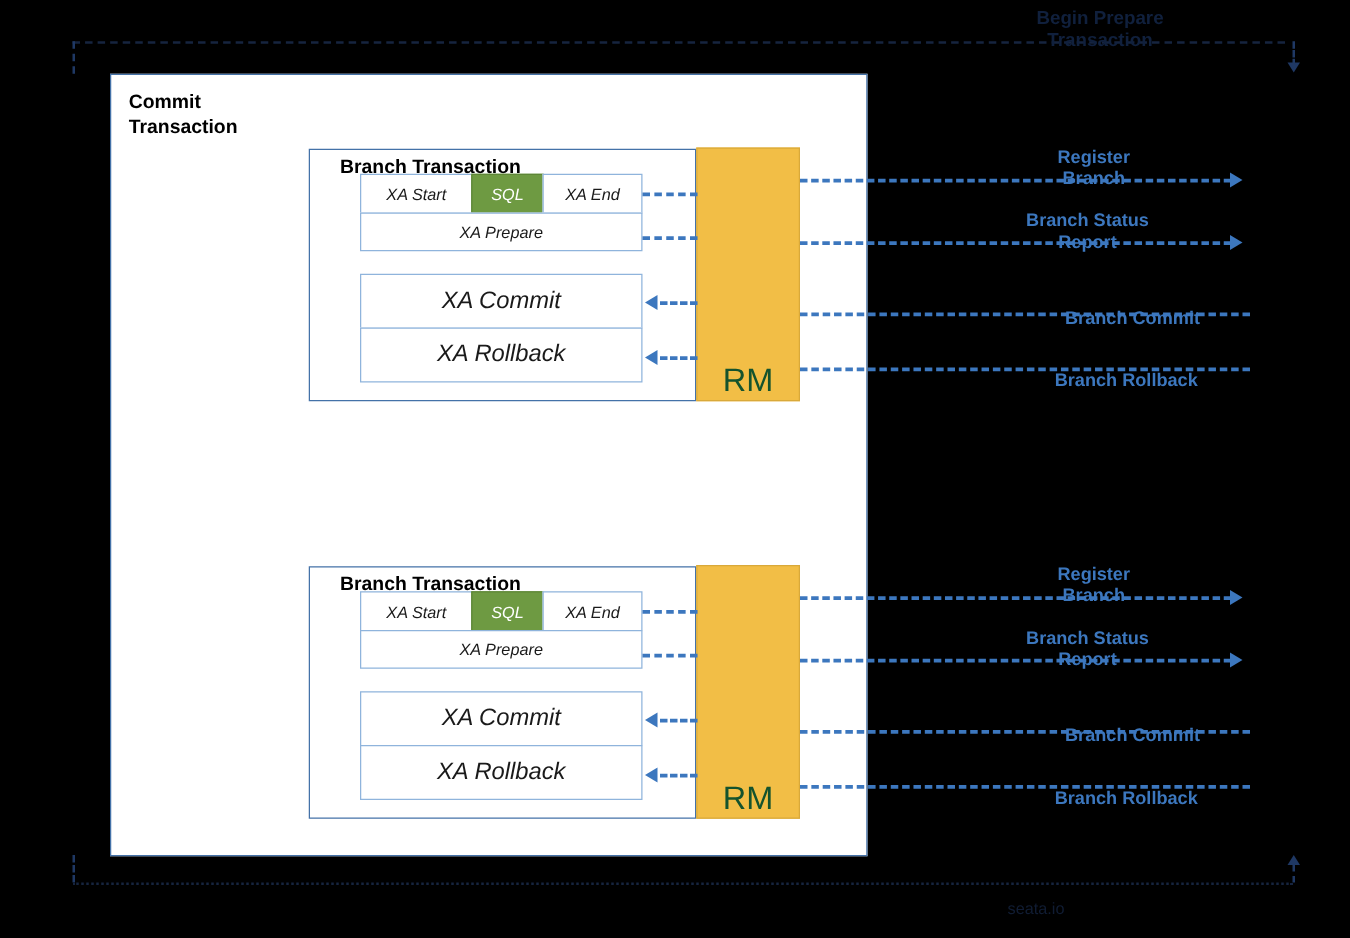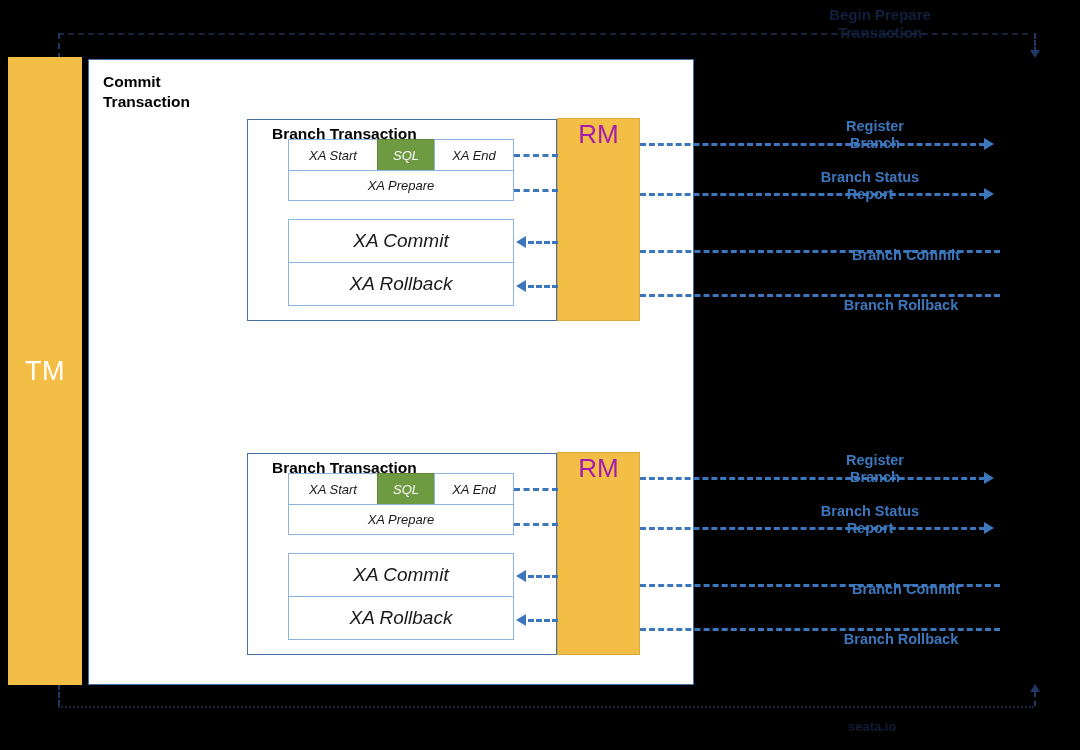--- a/index.html
+++ b/index.html
@@ -82,23 +82,23 @@
   }
   .xa-cell.big {
     font-size: 19px;
   }
 
   
   .rm-box {
     background: #F2BE46;
     border: 1px solid #D9A93A;
     display: flex;
-    align-items: flex-start;
+    align-items: flex-end;
     justify-content: center;
-    color: #a21caf;
+    color: #14532d;
     font-size: 26px;
   }
 
   
   .dash-h {
     height: 0;
     border-top: 3px dashed #3C77BE;
   }
   .dash-v {
     width: 0;
@@ -150,23 +150,22 @@
     font-weight: bold;
     font-size: 15px;
     text-align: center;
     line-height: 1.2;
   }
 
   
   .wm-dark {
     color: #101c33;
     font-size: 13px;
-    font-weight: bold;
+    font-weight: normal;
     white-space: nowrap;
-    margin-left: 42px;
   }
   .wm-red {
     color: #E8262B;
     font-size: 21px;
     font-weight: bold;
     white-space: nowrap;
   }
 </style>
 </head>
 <body>
@@ -183,23 +182,20 @@
   <div class="abs dark-label" style="left:790px; top:6px; width:180px;">
     <div>Begin Prepare</div>
     <div>Transaction</div>
   </div>
 
   <div class="abs dash-h dark" style="left:58px; top:706px; width:976px; border-top-style:dotted;"></div>
   <div class="abs dash-v" style="left:58px; top:684px; height:22px;"></div>
   <div class="abs dash-v" style="left:1034px; top:692px; height:14px;"></div>
   <div class="abs arrow-up-dark" style="left:1030px; top:684px;"></div>
 
-  <div class="abs actor" style="left:8px; top:57px; width:74px; height:628px;">
-    <span class="actor-label">TM</span>
-  </div>
 
 
   <div class="abs global-panel" style="left:88px; top:59px; width:606px; height:626px;">
     <div class="global-title">
       <div>Commit</div>
       <div>Transaction</div>
     </div>
   </div>
 
   <div class="abs branch-panel" style="left:247px; top:119px; width:310px; height:202px;">

